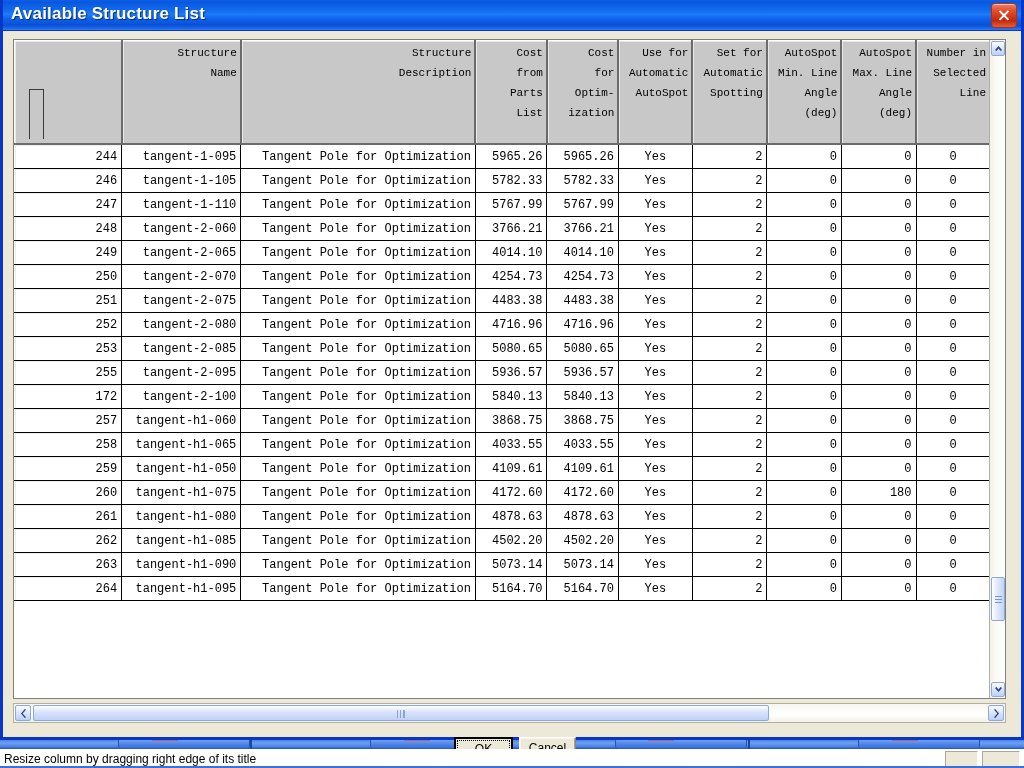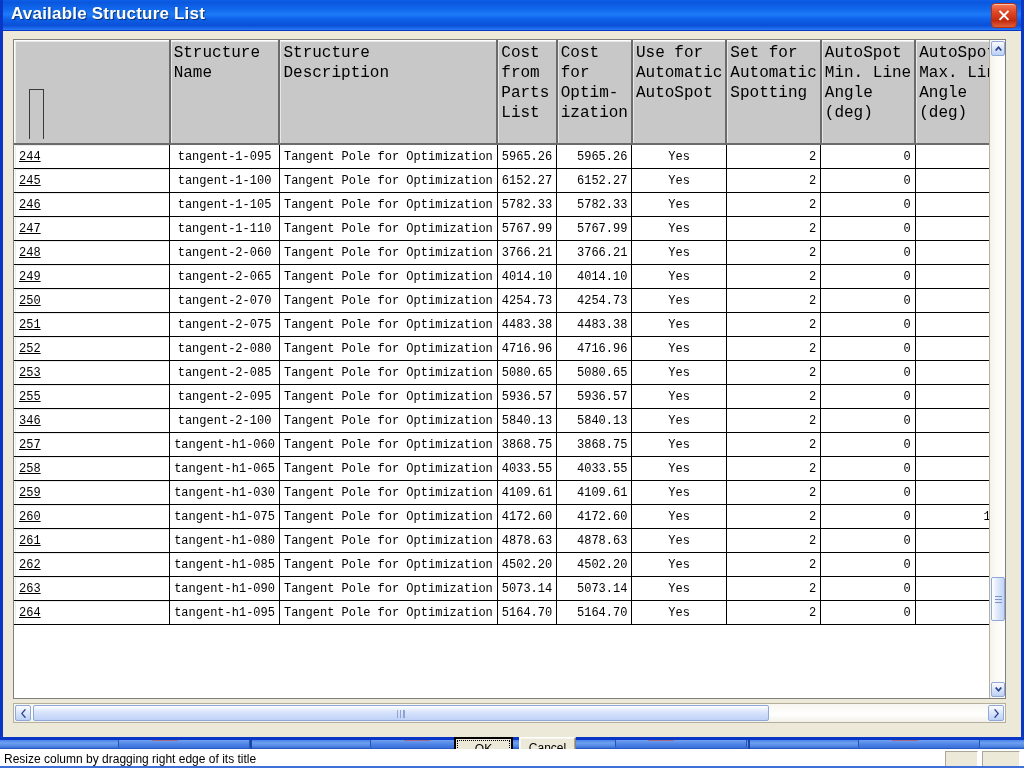--- a/index.html
+++ b/index.html
@@ -148,23 +148,23 @@
   
   table.grid th {
     background: #c8c8c8;
     border: 1px solid #ffffff;
     border-right: 2px solid #6b6b6b;
     border-bottom: 2px solid #6b6b6b;
     box-shadow: inset 1px 1px 0 #e8e8e8;
     height: 98px;
     padding: 2px 3px;
     vertical-align: top;
-    text-align: left;
+    text-align: right;
     font-weight: normal;
-    font-size: 16px;
+    font-size: 11px;
     color: #000;
     line-height: 20px;
     white-space: pre;
     overflow: hidden;
   }
   table.grid th.corner {
     position: relative;
     padding: 0;
   }
   table.grid th.corner .nub {
@@ -189,28 +189,27 @@
     white-space: nowrap;
     overflow: hidden;
     background: #ffffff;
   }
   td.rowhdr {
     background: #c8c8c8;
     border: 1px solid #ffffff;
     border-right: 2px solid #707070;
     border-bottom: 2px solid #707070;
     box-shadow: inset 1px 1px 0 #ececec;
-    text-align: left;
+    text-align: right;
     color: #000;
-    text-decoration: underline;
   }
   td.shaded { background: #c8c8c8; }
   td.num    { text-align: right; }
   td.ctr    { text-align: center; }
-  td.lft    { text-align: center; }
+  td.lft    { text-align: right; }
 
   
   .c-row  { width: 36px; }
   .c-name { width: 125px; }
   .c-desc { width: 245px; }
   .c-cp   { width: 79px; }
   .c-co   { width: 79px; }
   .c-use  { width: 78px; }
   .c-set  { width: 79px; }
   .c-min  { width: 79px; }
@@ -500,32 +499,20 @@
                 <td class="lft shaded">Tangent Pole for Optimization</td>
                 <td class="num shaded">5965.26</td>
                 <td class="num">5965.26</td>
                 <td class="ctr">Yes</td>
                 <td class="num">2</td>
                 <td class="num">0</td>
                 <td class="num shaded">0</td>
                 <td class="ctr shaded">0</td>
               </tr>
               <tr>
-                <td class="rowhdr">245</td>
-                <td class="lft shaded">tangent-1-100</td>
-                <td class="lft shaded">Tangent Pole for Optimization</td>
-                <td class="num shaded">6152.27</td>
-                <td class="num">6152.27</td>
-                <td class="ctr">Yes</td>
-                <td class="num">2</td>
-                <td class="num">0</td>
-                <td class="num shaded">0</td>
-                <td class="ctr shaded">0</td>
-              </tr>
-              <tr>
                 <td class="rowhdr">246</td>
                 <td class="lft shaded">tangent-1-105</td>
                 <td class="lft shaded">Tangent Pole for Optimization</td>
                 <td class="num shaded">5782.33</td>
                 <td class="num">5782.33</td>
                 <td class="ctr">Yes</td>
                 <td class="num">2</td>
                 <td class="num">0</td>
                 <td class="num shaded">0</td>
                 <td class="ctr shaded">0</td>
@@ -620,21 +607,21 @@
                 <td class="lft shaded">Tangent Pole for Optimization</td>
                 <td class="num shaded">5936.57</td>
                 <td class="num">5936.57</td>
                 <td class="ctr">Yes</td>
                 <td class="num">2</td>
                 <td class="num">0</td>
                 <td class="num shaded">0</td>
                 <td class="ctr shaded">0</td>
               </tr>
               <tr>
-                <td class="rowhdr">346</td>
+                <td class="rowhdr">172</td>
                 <td class="lft shaded">tangent-2-100</td>
                 <td class="lft shaded">Tangent Pole for Optimization</td>
                 <td class="num shaded">5840.13</td>
                 <td class="num">5840.13</td>
                 <td class="ctr">Yes</td>
                 <td class="num">2</td>
                 <td class="num">0</td>
                 <td class="num shaded">0</td>
                 <td class="ctr shaded">0</td>
               </tr>
@@ -657,21 +644,21 @@
                 <td class="num shaded">4033.55</td>
                 <td class="num">4033.55</td>
                 <td class="ctr">Yes</td>
                 <td class="num">2</td>
                 <td class="num">0</td>
                 <td class="num shaded">0</td>
                 <td class="ctr shaded">0</td>
               </tr>
               <tr>
                 <td class="rowhdr">259</td>
-                <td class="lft shaded">tangent-h1-030</td>
+                <td class="lft shaded">tangent-h1-050</td>
                 <td class="lft shaded">Tangent Pole for Optimization</td>
                 <td class="num shaded">4109.61</td>
                 <td class="num">4109.61</td>
                 <td class="ctr">Yes</td>
                 <td class="num">2</td>
                 <td class="num">0</td>
                 <td class="num shaded">0</td>
                 <td class="ctr shaded">0</td>
               </tr>
               <tr>

